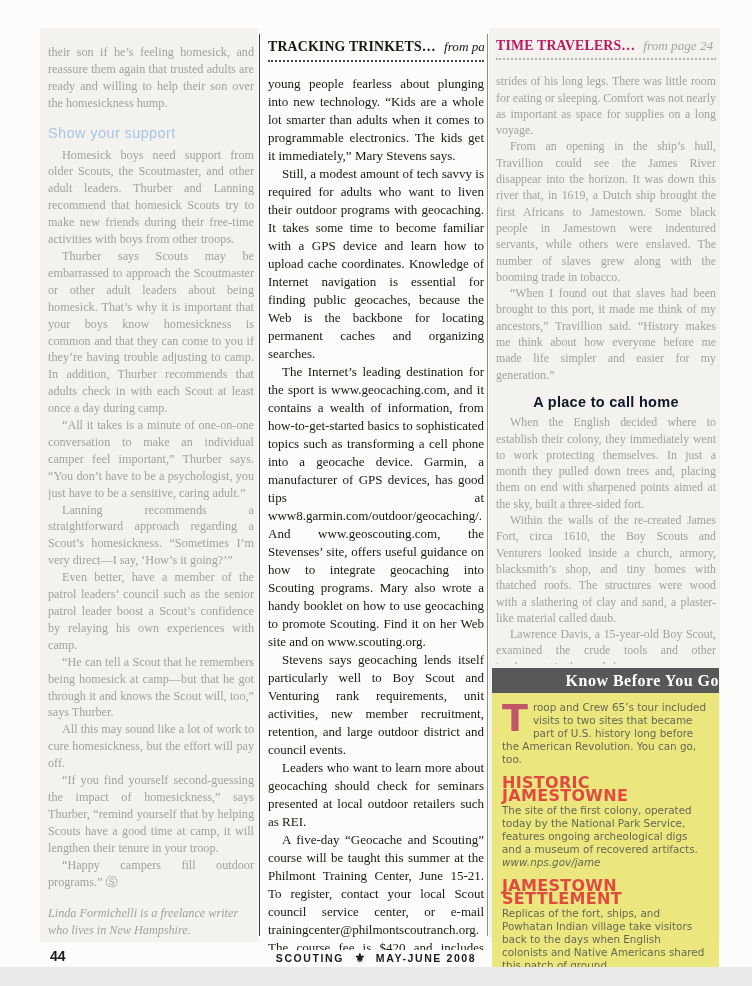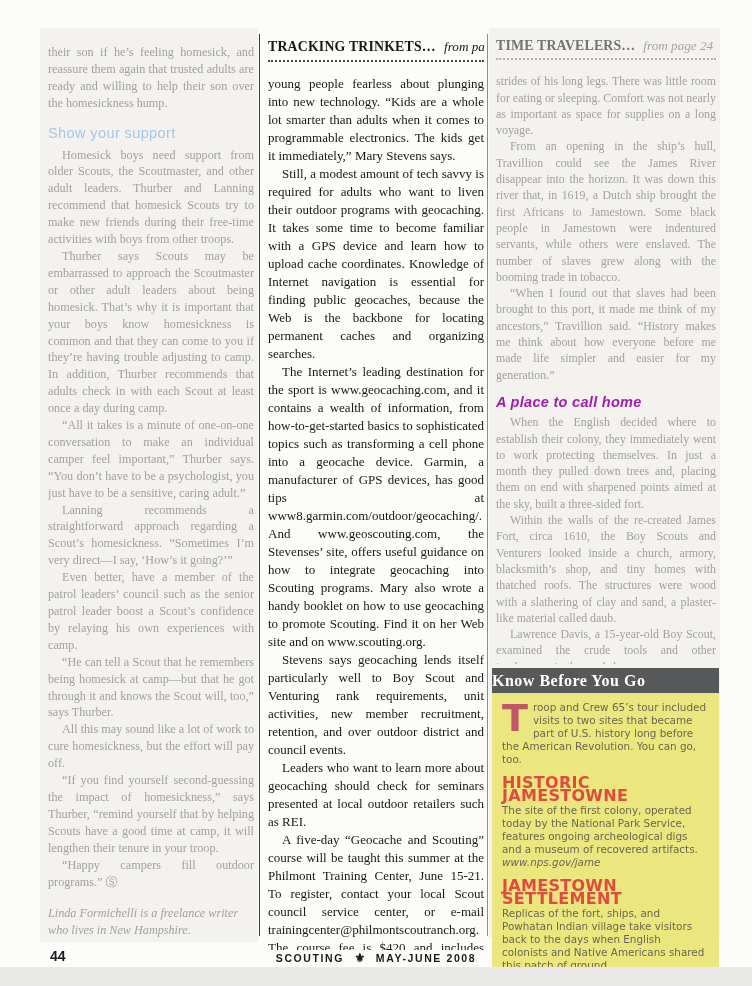--- a/index.html
+++ b/index.html
@@ -32,38 +32,38 @@
     margin:13px 0 5px 0 !important;text-align:left;}
   .byline{font-style:italic;margin-top:15px !important;text-align:left;}
   .endmark{font-style:normal;}
 
   
   .cont-header{border-bottom:2px dotted #444;padding-bottom:4px;margin-bottom:13px;
     text-align:left;white-space:nowrap;}
   .cont-header .ch-title{font-weight:bold;font-size:13.8px;letter-spacing:.2px;}
   .cont-header .ch-from{font-style:italic;font-size:13.2px;margin-left:5px;}
   .cont-header-faded{border-bottom-color:#b3b2ae;}
-  .cont-header-faded .ch-title{color:#737373;}
+  .cont-header-faded .ch-title{color:#be185d;}
   .cont-header-faded .ch-from{color:#a5a4a0;}
 
   
   .col-mid{left:268px;top:38px;width:216px;height:912px;
     font-size:13px;line-height:18px;color:#1b1713;}
 
   
   .col-right{left:496px;top:38px;width:220px;height:626px;
     font-size:11.9px;line-height:16.3px;color:#a2a19c;}
   .subhead-coral{
     font-family:"Liberation Sans",sans-serif;font-weight:bold;
-    font-size:14.5px;letter-spacing:.3px;color:#a21caf;
-    margin:11px 0 4px 0 !important;text-align:left;font-style:italic;}
+    font-size:14.5px;letter-spacing:.3px;color:#0f172a;
+    margin:11px 0 4px 0 !important;text-align:center;}
 
   
   .kb-box{position:absolute;left:492px;top:668px;width:227px;background:#ebe77e;}
-  .kb-header{background:#57585a;color:#ffffff;text-align:left;
+  .kb-header{background:#57585a;color:#ffffff;text-align:right;
     font-family:"Liberation Serif",serif;font-weight:bold;font-size:16px;
     letter-spacing:.5px;padding:4px 0 3px 0;}
   .kb-body{padding:8px 10px 10px 10px;
     font-family:"DejaVu Sans",sans-serif;font-size:10.4px;line-height:13px;
     color:#686754;text-align:left;}
   .kb-body p{margin:0;}
   .kb-dropcap{float:left;font-family:"DejaVu Sans",sans-serif;font-weight:bold;
     font-size:38px;line-height:30px;color:#c25568;margin:2px 5px 0 0;}
   .kb-entry{margin-top:10px;clear:both;}
   .kb-entry-heading{color:#e04a40;font-weight:bold;font-size:16px;
@@ -107,21 +107,21 @@
   </div>
 
   <div class="col col-mid">
     <div class="cont-header">
       <span class="ch-title">TRACKING TRINKETS…</span>
       <span class="ch-from">from page 21</span>
     </div>
     <p>young people fearless about plunging into new technology. “Kids are a whole lot smarter than adults when it comes to programmable electronics. The kids get it immediately,” Mary Stevens says.</p>
     <p class="indent">Still, a modest amount of tech savvy is required for adults who want to liven their outdoor programs with geocaching. It takes some time to become familiar with a GPS device and learn how to upload cache coordinates. Knowledge of Internet navigation is essential for finding public geocaches, because the Web is the backbone for locating permanent caches and organizing searches.</p>
     <p class="indent">The Internet’s leading destination for the sport is www.geocaching.com, and it contains a wealth of information, from how-to-get-started basics to sophisticated topics such as transforming a cell phone into a geocache device. Garmin, a manufacturer of GPS devices, has good tips at www8.garmin.com/outdoor/geocaching/. And www.geoscouting.com, the Stevenses’ site, offers useful guidance on how to integrate geocaching into Scouting programs. Mary also wrote a handy booklet on how to use geocaching to promote Scouting. Find it on her Web site and on www.scouting.org.</p>
-    <p class="indent">Stevens says geocaching lends itself particularly well to Boy Scout and Venturing rank requirements, unit activities, new member recruitment, retention, and over outdoor district and council events.</p>
+    <p class="indent">Stevens says geocaching lends itself particularly well to Boy Scout and Venturing rank requirements, unit activities, new member recruitment, retention, and large outdoor district and council events.</p>
     <p class="indent">Leaders who want to learn more about geocaching should check for seminars presented at local outdoor retailers such as REI.</p>
     <p class="indent">
       <span>A five-day “Geocache and Scouting” course will be taught this summer at the Philmont Training Center, June 15-21. To register, contact your local Scout council service center, or e-mail trainingcenter@philmontscoutranch.org. The course fee is $420 and includes meals and lodging.</span>
       
     </p>
 
   </div>
 
   <div class="col col-right">
     <div class="cont-header cont-header-faded">

